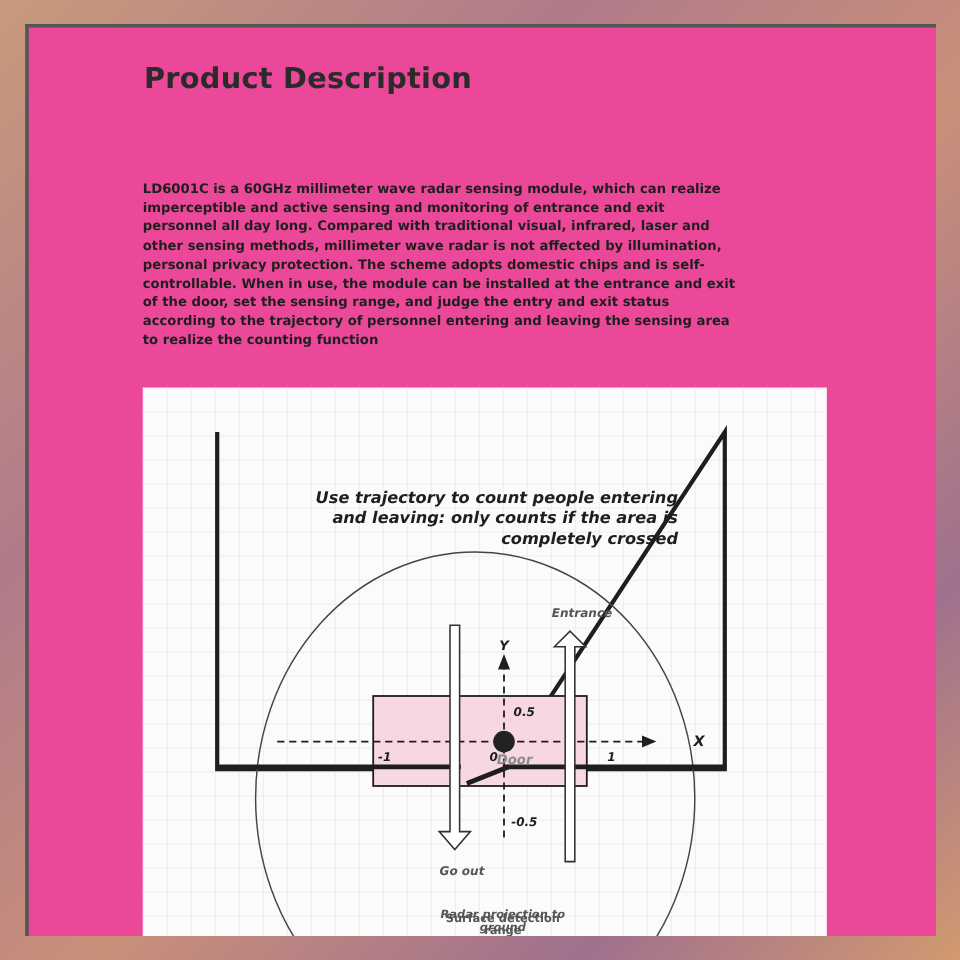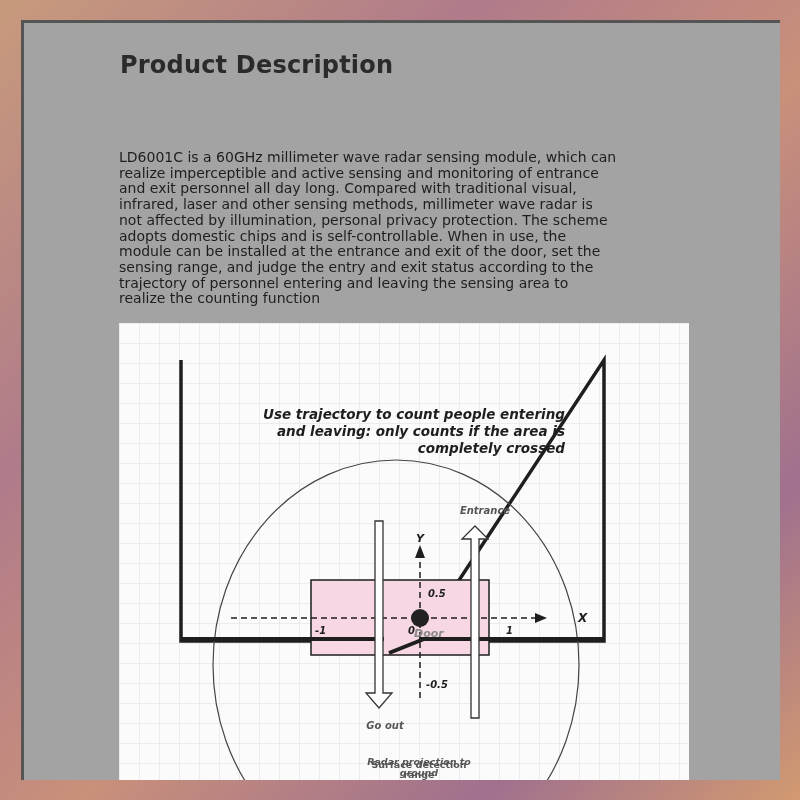--- a/index.html
+++ b/index.html
@@ -3,31 +3,31 @@
   <meta charset="utf-8">
   <style>
     html, body { margin: 0; padding: 0; }
     body {
       width: 800px; height: 800px; overflow: hidden; position: relative;
       background: linear-gradient(135deg, #c89a7c 0%, #b07b8a 30%, #c9907a 55%, #a0708e 80%, #d29a70 100%);
       font-family: "DejaVu Sans", sans-serif;
     }
     .page {
       position: absolute; left: 21px; top: 20px; width: 759px; height: 760px;
-      background: #a3a3a3;
+      background: #ec4899;
       border-left: 3px solid #555; border-top: 3px solid #555;
       box-sizing: border-box; overflow: hidden;
     }
     .title {
       position: absolute; left: 96px; top: 28px;
       font-size: 24px; font-weight: bold; color: #2b2b2b; letter-spacing: 0.2px;
     }
     .desc {
       position: absolute; left: 95px; top: 127px; width: 500px;
-      font-size: 14px; font-weight: normal; color: #1e1e1e; line-height: 15.7px;
+      font-size: 11px; font-weight: bold; color: #1e1e1e; line-height: 15.7px;
     }
     .diagram {
       position: absolute; left: 95px; top: 300px; width: 570px; height: 460px;
       background-color: #fbfbfb;
       background-image:
         linear-gradient(#ececec 1px, transparent 1px),
         linear-gradient(90deg, #ececec 1px, transparent 1px);
       background-size: 20px 20px;
       font-style: italic;
     }

